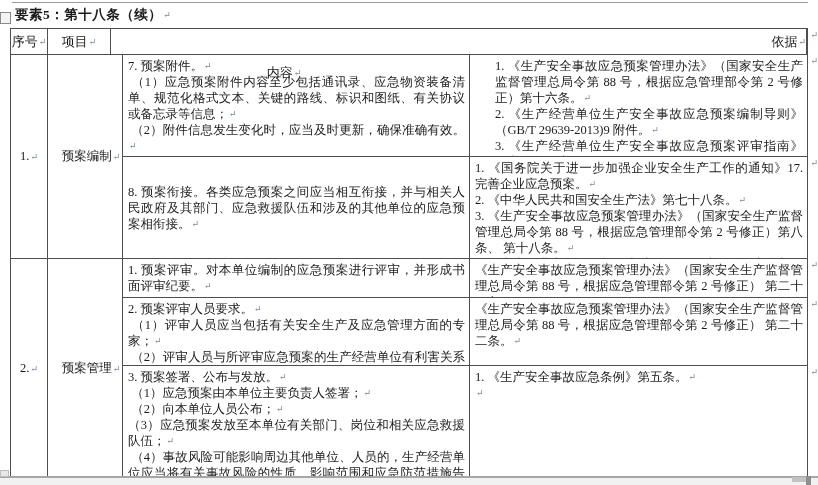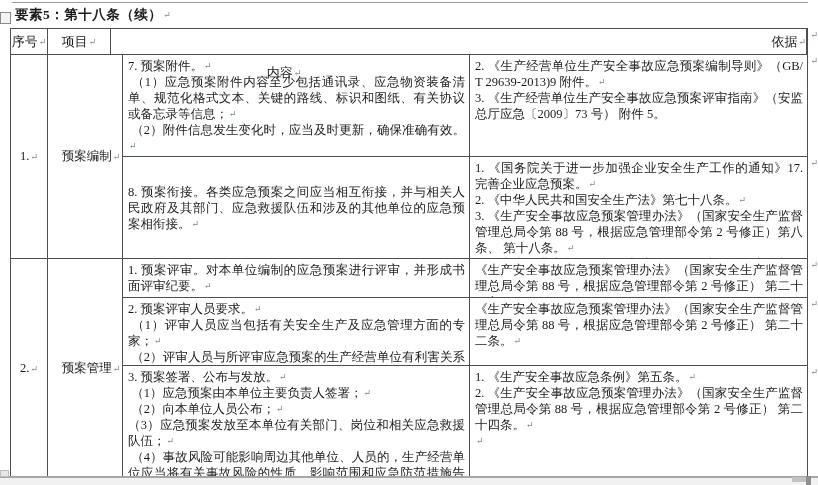--- a/index.html
+++ b/index.html
@@ -54,27 +54,28 @@
         <div class="hcell w-item">项目<span class="pmark">↵</span></div>
         <div class="hcell w-content">内容<span class="pmark">↵</span></div>
         <div class="hcell w-basis">依据<span class="pmark">↵</span></div>
         <span class="row-end-mark">↵</span>
       </div>
     <div>
         <div class="body-row">
           <div class="cell cell-no">1.<span class="pmark">↵</span></div>
           <div class="cell cell-item">预案编制<span class="pmark">↵</span></div>
           <div class="subs">
-            <div class="sub" style="height: 102px;">
+            <div class="sub" style="height: 102px; gap: 20px;">
               <div class="cell cell-content">
                 <div class="para">7. 预案附件。<span class="pmark">↵</span></div>
                 <div class="para"> （1）应急预案附件内容至少包括通讯录、应急物资装备清单、规范化格式文本、关键的路线、标识和图纸、有关协议或备忘录等信息；<span class="pmark">↵</span></div>
                 <div class="para"> （2）附件信息发生变化时，应当及时更新，确保准确有效。<span class="pmark">↵</span></div>
               </div>
               <div class="cell cell-basis">
+                <div class="para">1. 《生产安全事故应急预案管理办法》（国家安全生产监督管理总局令第 88 号，根据应急管理部令第 2 号修正）第十六条。<span class="pmark">↵</span></div>
                 <div class="para">2. 《生产经营单位生产安全事故应急预案编制导则》（GB/T 29639-2013)9 附件。<span class="pmark">↵</span></div>
                 <div class="para">3. 《生产经营单位生产安全事故应急预案评审指南》（安监总厅应急〔2009〕73 号） 附件 5。</div>
               </div>
               <span class="row-end-mark">↵</span>
             </div>
             <div class="sub last" style="height: 101px;">
               <div class="cell cell-content">
                 <div class="para">8. 预案衔接。各类应急预案之间应当相互衔接，并与相关人民政府及其部门、应急救援队伍和涉及的其他单位的应急预案相衔接。<span class="pmark">↵</span></div>
               </div>
               <div class="cell cell-basis">
@@ -114,21 +115,20 @@
             <div class="sub last" style="height: 112px;">
               <div class="cell cell-content">
                 <div class="para">3. 预案签署、公布与发放。<span class="pmark">↵</span></div>
                 <div class="para"> （1）应急预案由本单位主要负责人签署；<span class="pmark">↵</span></div>
                 <div class="para"> （2）向本单位人员公布；<span class="pmark">↵</span></div>
                 <div class="para">（3）应急预案发放至本单位有关部门、岗位和相关应急救援队伍；<span class="pmark">↵</span></div>
                 <div class="para"> （4）事故风险可能影响周边其他单位、人员的，生产经营单位应当将有关事故风险的性质、影响范围和应急防范措施告知周边的其他单位和人员。</div>
               </div>
               <div class="cell cell-basis">
                 <div class="para">1. 《生产安全事故应急条例》第五条。<span class="pmark">↵</span></div>
-                <div class="para">2. 《生产安全事故应急预案管理办法》（国家安全生产监督管理总局令第 88 号，根据应急管理部令第 2 号修正） 第二十四条。<span class="pmark">↵</span></div>
                 <div class="para"><span class="pmark">↵</span></div>
               </div>
               <span class="row-end-mark">↵</span>
             </div>
           </div>
         </div>
       </div>
   </div>
 
   <div class="bottom-line"></div>

